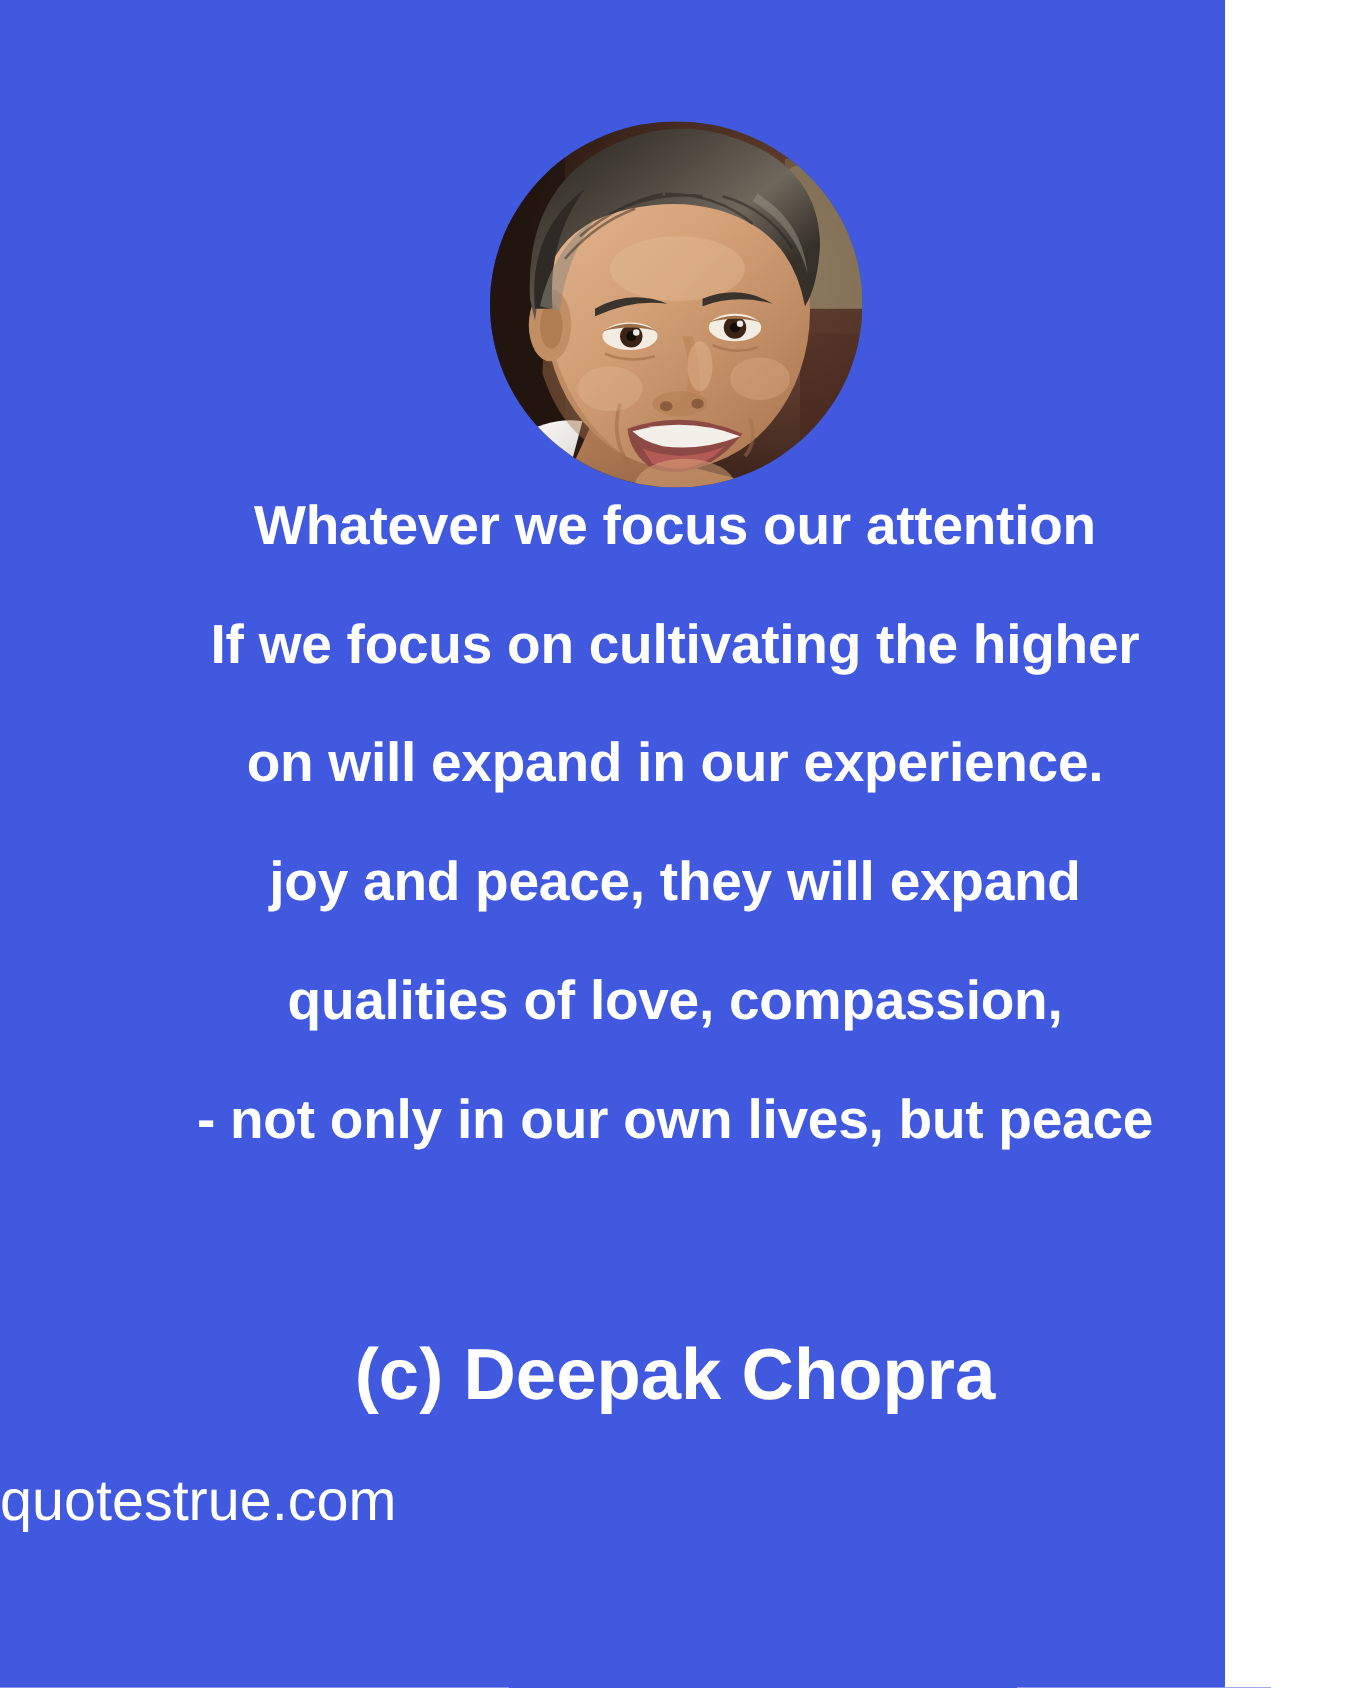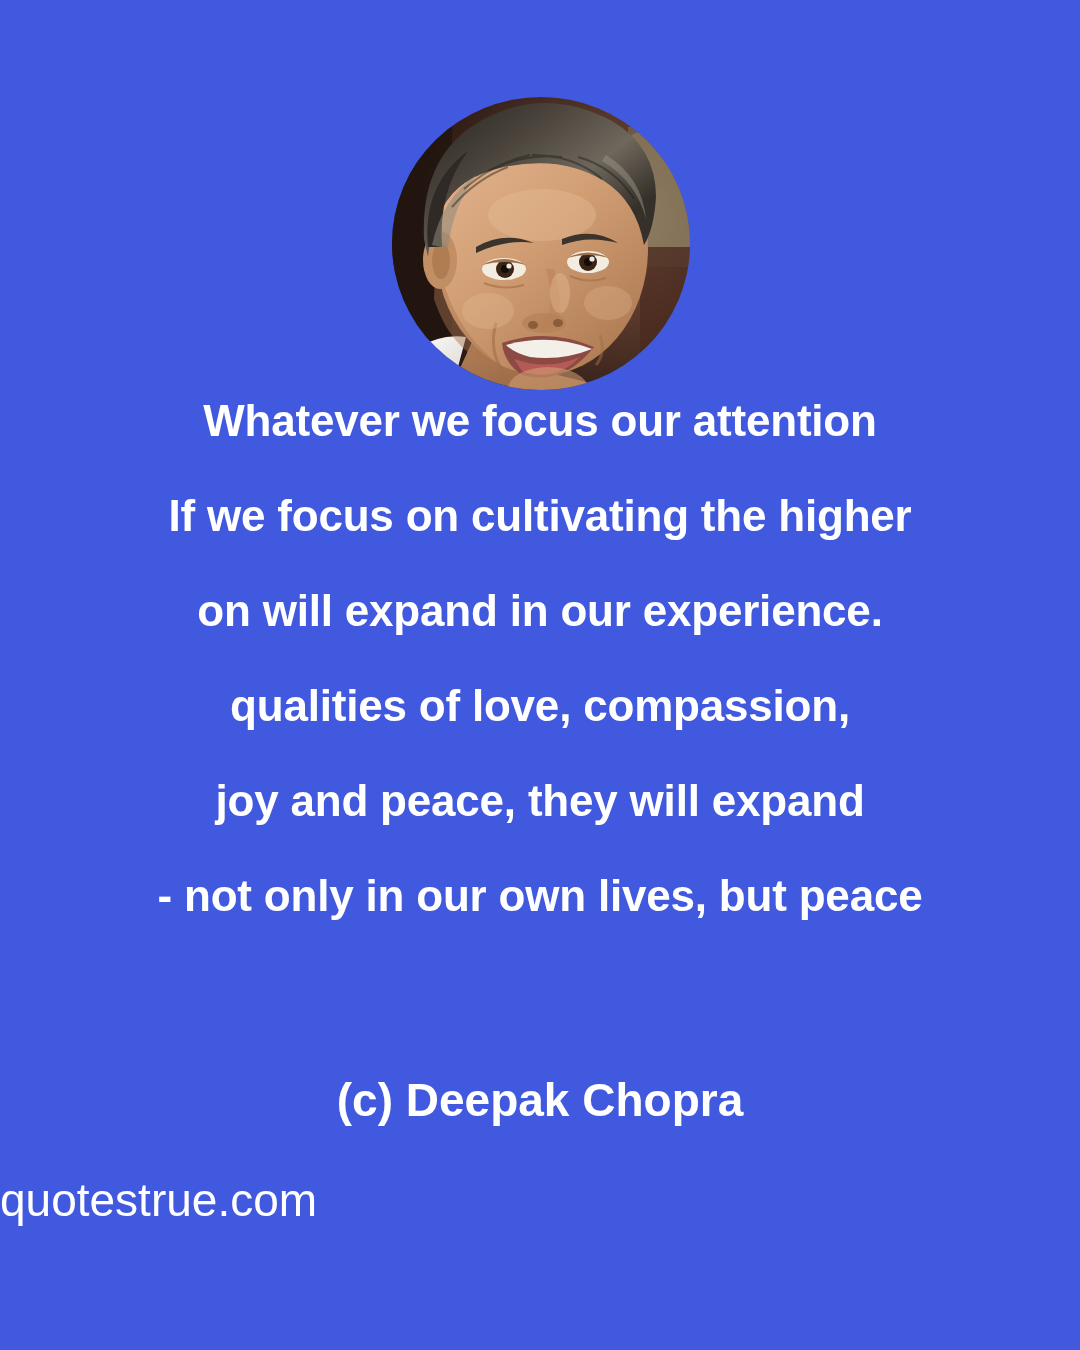--- a/index.html
+++ b/index.html
@@ -9,21 +9,21 @@
   }
   body {
     width: 1080px;
     height: 1350px;
     overflow: hidden;
     font-family: "Liberation Sans", sans-serif;
   }
 
   #quote-card {
     position: relative;
-    width: 1080px;
+    width: 980px;
     height: 1350px;
     background: #4059DF;
     box-sizing: border-box;
     overflow: hidden;
   }
 
   
   #author-portrait {
     position: absolute;
     left: 392px;
@@ -66,21 +66,21 @@
     left: 0;
     top: 1072px;
     width: 1080px;
     text-align: center;
     z-index: 2;
   }
   #attribution-text {
     color: #FFFFFF;
     font-family: "Liberation Sans", sans-serif;
     font-weight: 700;
-    font-size: 46px;
+    font-size: 58px;
     line-height: 56px;
     white-space: nowrap;
   }
 
   
   #watermark {
     position: absolute;
     left: 0;
     top: 1172px;
     width: 1080px;
@@ -202,22 +202,22 @@
 
       <ellipse cx="96" cy="214" rx="26" ry="18" fill="#e8bf98" opacity="0.3"></ellipse>
       <ellipse cx="216" cy="206" rx="24" ry="17" fill="#e8bf98" opacity="0.28"></ellipse>
     </svg>
   </div>
 
   <div id="quote-block">
     <span class="quote-line">Whatever we focus our attention</span>
     <span class="quote-line">If we focus on cultivating the higher</span>
     <span class="quote-line">on will expand in our experience.</span>
+    <span class="quote-line">joy and peace, they will expand</span>
     <span class="quote-line">qualities of love, compassion,</span>
-    <span class="quote-line">joy and peace, they will expand</span>
     <span class="quote-line">- not only in our own lives, but peace</span>
   </div>
 
   <div id="attribution">
     <span id="attribution-text">(c) Deepak Chopra</span>
   </div>
 
   <div id="watermark">
     <span id="watermark-text">quotestrue.com</span>
   </div>

